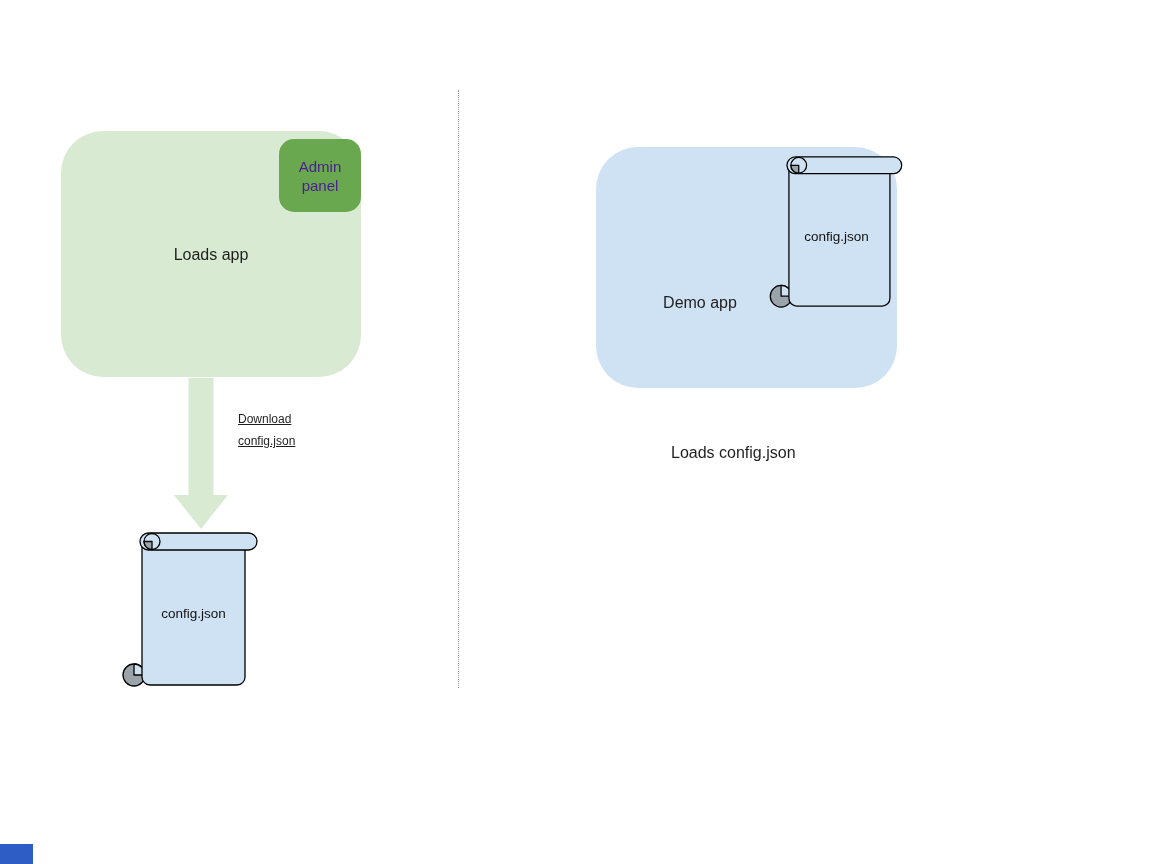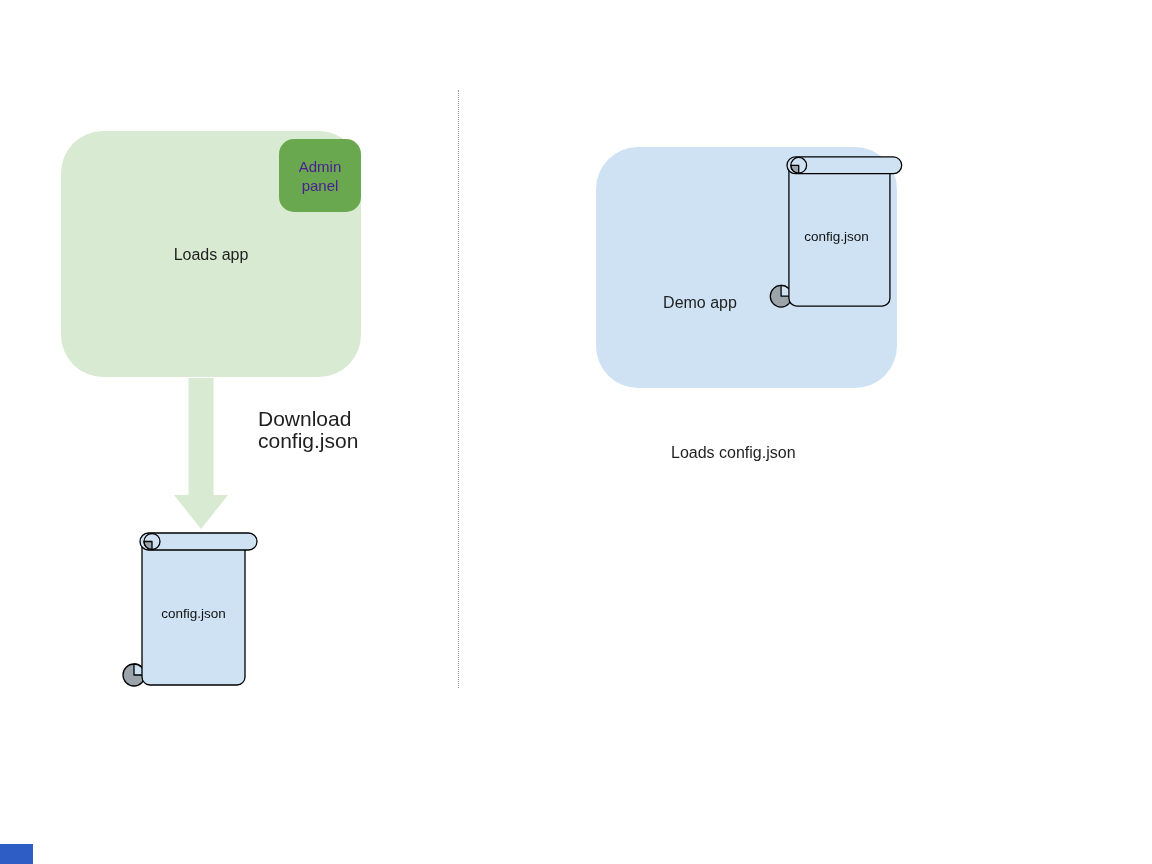--- a/index.html
+++ b/index.html
@@ -35,23 +35,24 @@
     background: #6aa84f;
     border-radius: 15px;
     display: flex; align-items: center; justify-content: center;
     text-align: center;
     font-size: 15px; line-height: 19px;
     color: #4c1d95;
   }
   .download-arrow { left: 174px; top: 378px; width: 54px; height: 151px; }
   .download-arrow polygon { fill: #d9ead3; }
   .download-label {
-    left: 258px; top: 408px;
-    font-size: 21px; line-height: 22px;
+    left: 238px; top: 408px;
+    font-size: 12px; line-height: 22px;
     white-space: pre-line;
+    text-decoration: underline;
   }
 
   
   .scroll-svg .paper { fill: #cfe2f3; stroke: #000000; stroke-width: 1.3; stroke-linejoin: round; }
   .scroll-svg .curl  { fill: #9ba3ab; stroke: #000000; stroke-width: 1.3; stroke-linejoin: round; }
   .scroll-left  { left: 122px; top: 532px; width: 136px; height: 155px; }
   .scroll-right { left: 769px; top: 156px; width: 134px; height: 152px; }
   .scroll-label {
     text-align: center;
     font-size: 13.5px;

